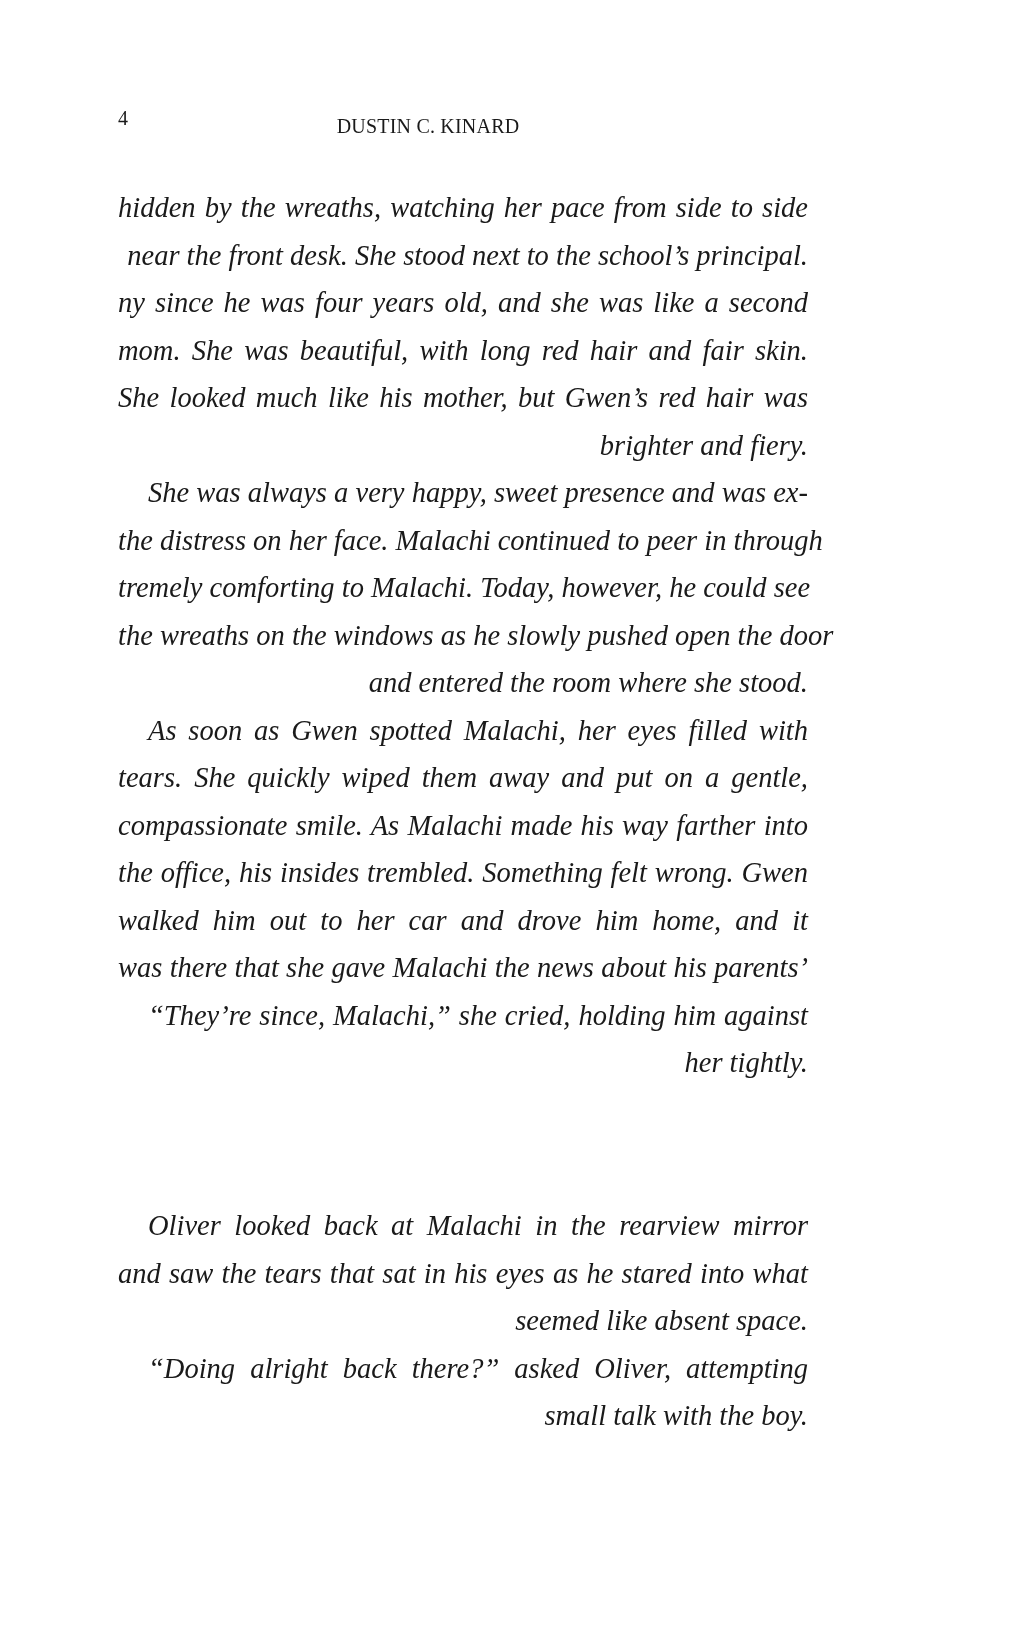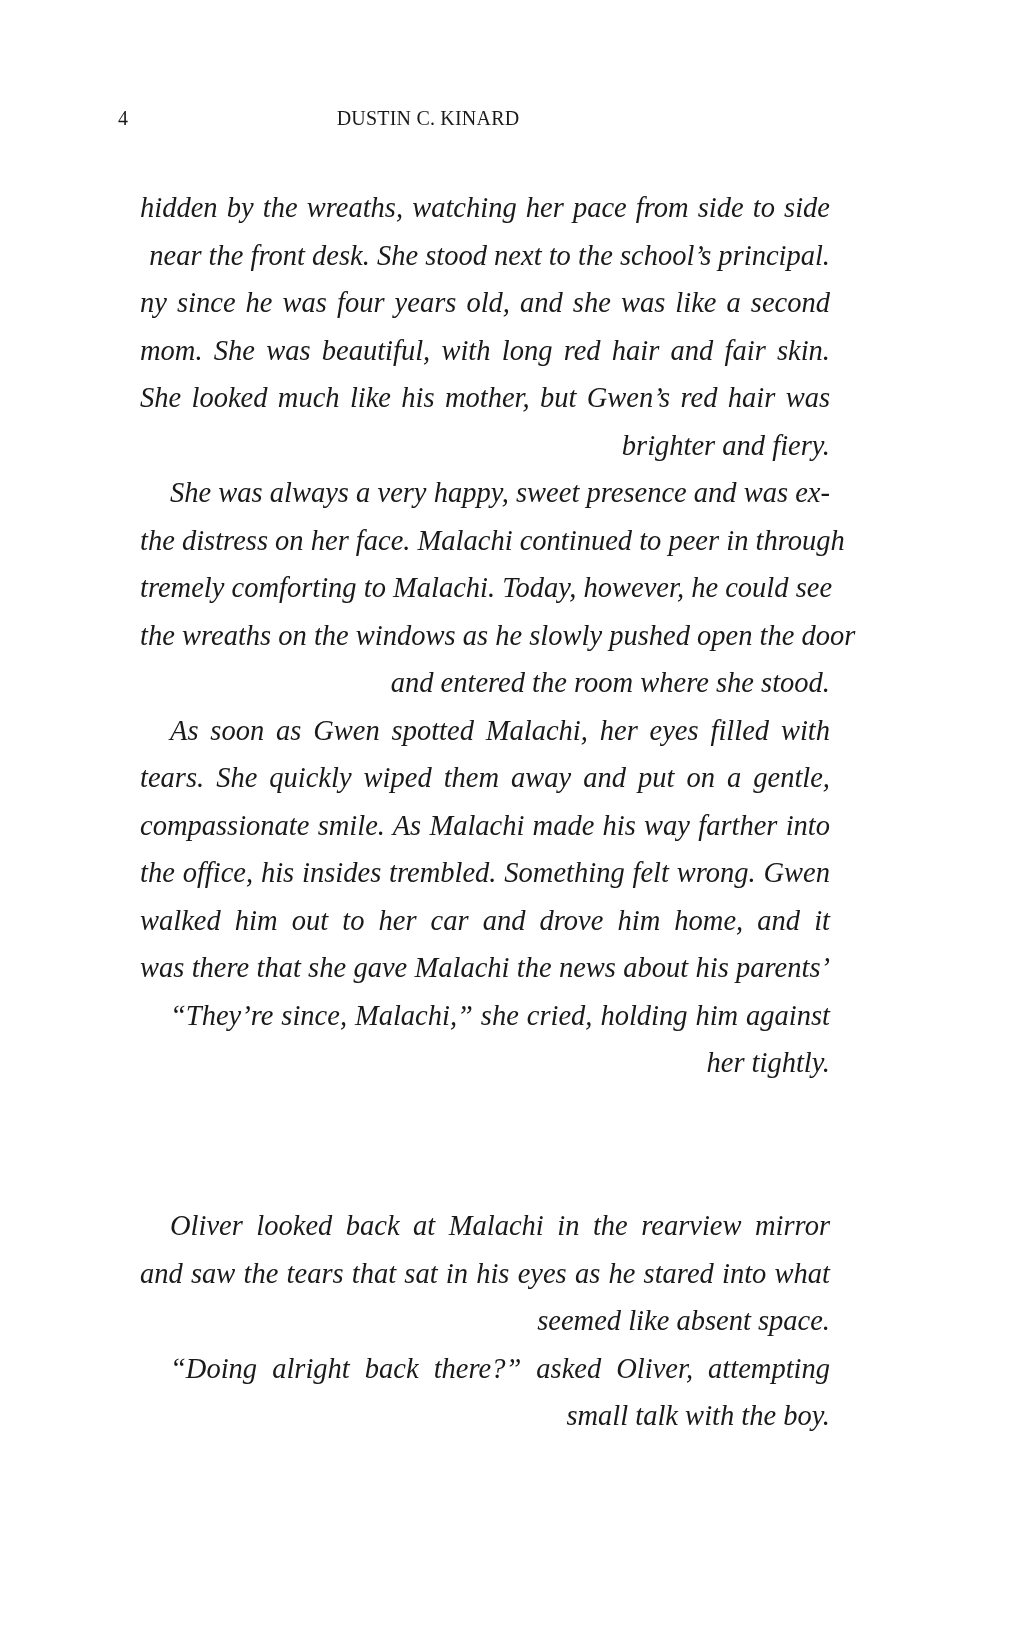--- a/index.html
+++ b/index.html
@@ -1,23 +1,23 @@
 <!DOCTYPE html>
 <html><head>
   <meta charset="utf-8">
   <style>
     html, body { margin: 0; padding: 0; background: #ffffff; }
     body { width: 1024px; height: 1648px; position: relative; overflow: hidden; color: #1a1a1a; }
     .page { position: absolute; left: 0; top: 0; width: 1024px; height: 1648px; }
     .running-head { position: absolute; top: 107px; left: 118px; width: 690px; height: 26px;
       font-family: "Liberation Serif", serif; font-size: 20px; }
     .page-number { position: absolute; left: 0; top: 0; }
-    .author-name { position: absolute; left: 0; width: 620px; text-align: center; top: 0; letter-spacing: 0.2px; }
+    .author-name { position: absolute; left: 0; width: 620px; text-align: center; top: 8px; letter-spacing: 0.2px; }
     .body-text { position: absolute; left: 118px; width: 690px; font-family: "Liberation Serif", serif;
-      font-size: 28.5px; line-height: 47.5px; margin-left: 22px; }
+      font-size: 28.5px; line-height: 47.5px; }
     .line { display: block; white-space: nowrap; height: 47.5px; text-align: right; }
     .justify { text-align: justify; text-align-last: justify; }
     .indent { padding-left: 30px; }
     .italic { font-style: italic; }
     .section-a { top: 184px; }
     .section-b { top: 1202px; font-style: italic; }
   </style>
 </head>
 <body>
 

